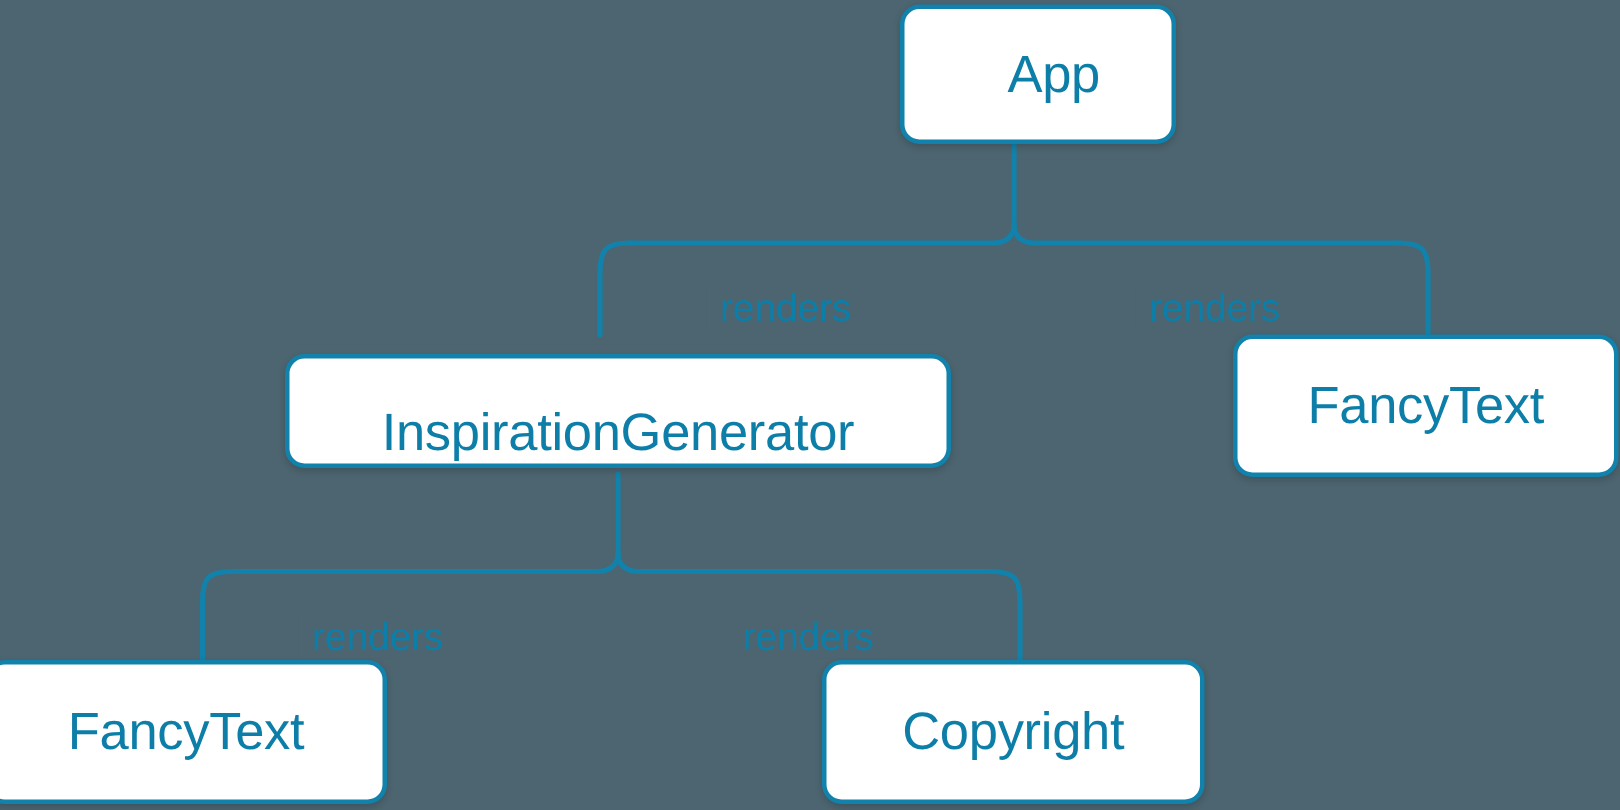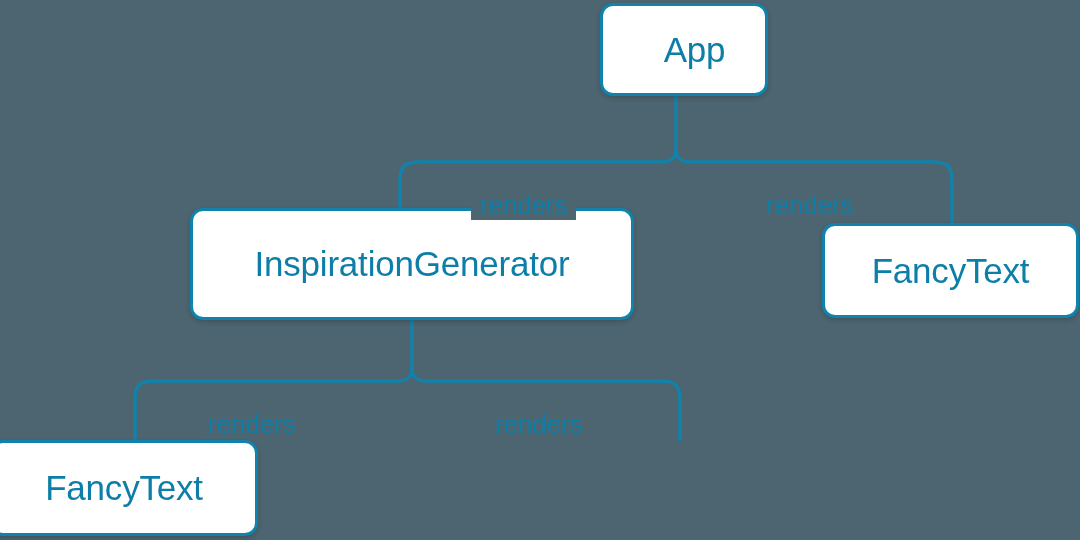--- a/index.html
+++ b/index.html
@@ -36,24 +36,24 @@
     justify-content: center;
     color: #0d7ea8;
     font-size: 35px;
     font-weight: 400;
     letter-spacing: -0.2px;
     box-shadow: 0 2px 5px rgba(0,0,0,0.18);
     z-index: 2;
     white-space: nowrap;
   }
   .node-app {
-    left: 600px; top: 3px; width: 168px; height: 93px; padding-left: 21px;
+    left: 600px; top: 3px; width: 184px; height: 93px; padding-left: 21px;
   }
   .node-inspiration {
-    left: 190px; top: 208px; width: 444px; height: 112px;
+    left: 190px; top: 236px; width: 444px; height: 76px; align-items: flex-end;
   }
   .node-fancytext-right {
     left: 822px; top: 223px; width: 257px; height: 95px;
   }
   .node-fancytext-bottom {
     left: -10px; top: 440px; width: 268px; height: 96px;
   }
   .node-copyright {
     left: 548px; top: 440px; width: 255px; height: 96px;
   }
@@ -112,19 +112,22 @@
   </div>
 
   <div class="node node-fancytext-right">
     <span>FancyText</span>
   </div>
 
   <div class="node node-fancytext-bottom">
     <span>FancyText</span>
   </div>
 
+  <div class="node node-copyright">
+    <span>Copyright</span>
+  </div>
 
   <div class="edge-label lbl-r1">renders</div>
   <div class="edge-label lbl-r2">renders</div>
   <div class="edge-label lbl-r3">renders</div>
   <div class="edge-label lbl-r4">renders</div>
 
 </div>
 
 </body></html>

